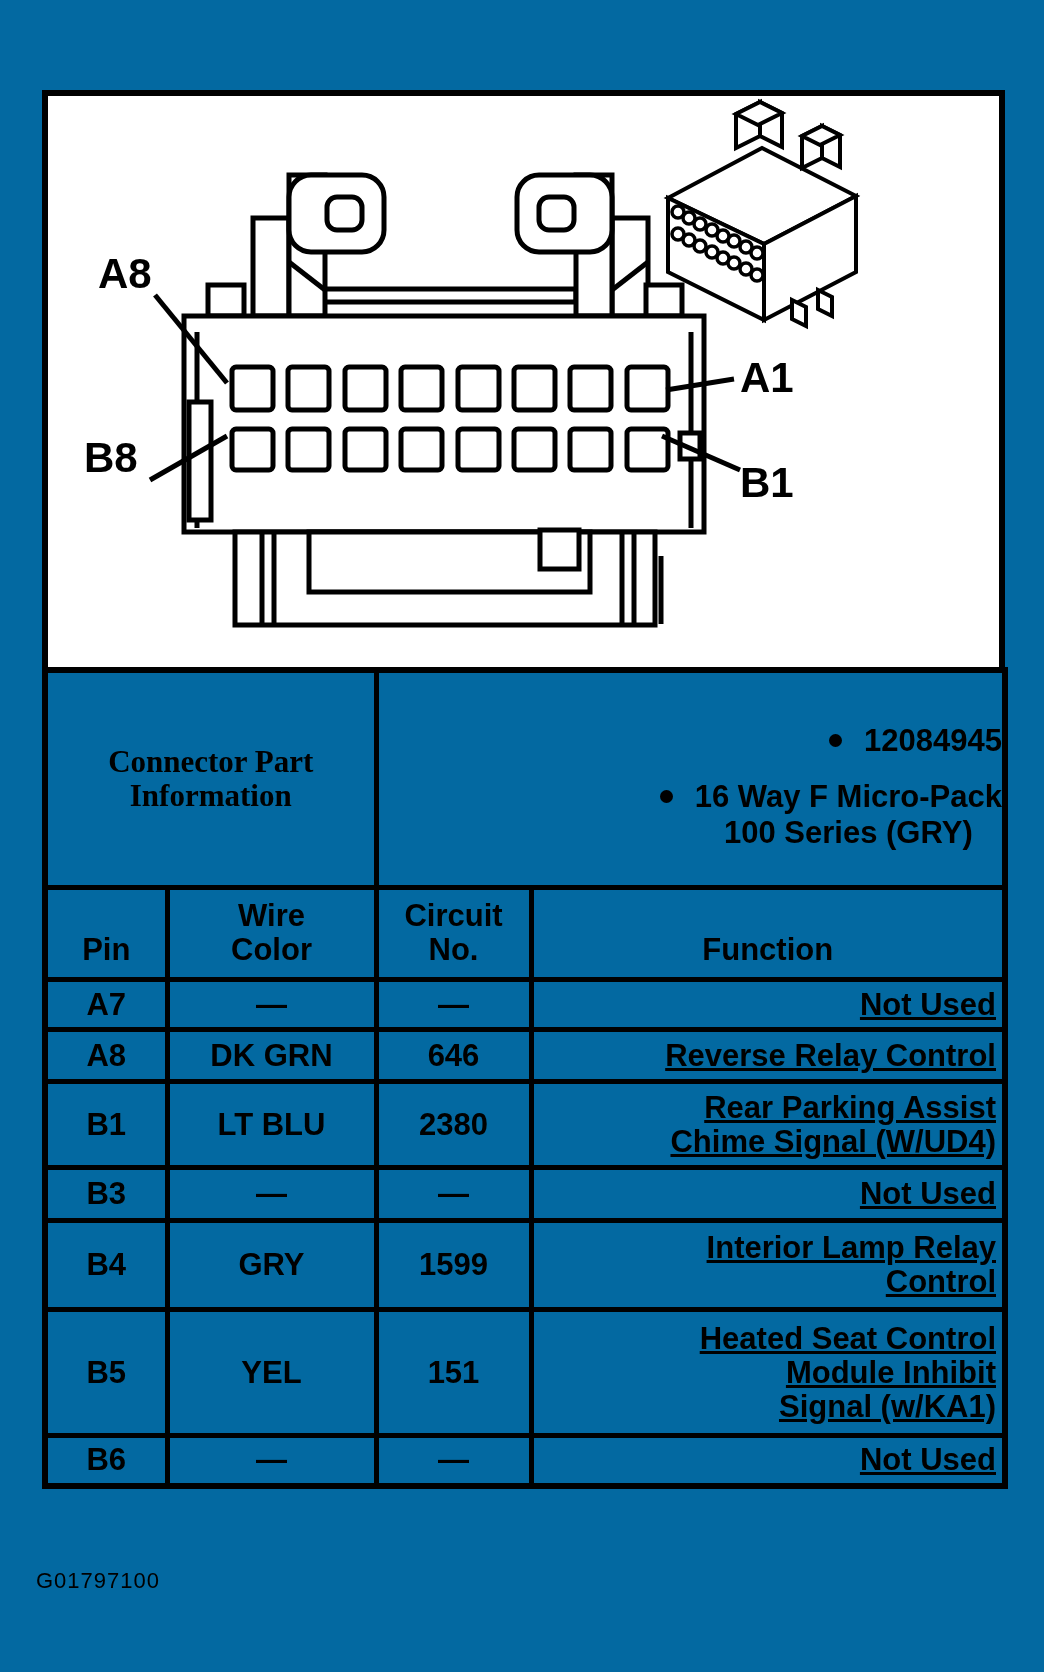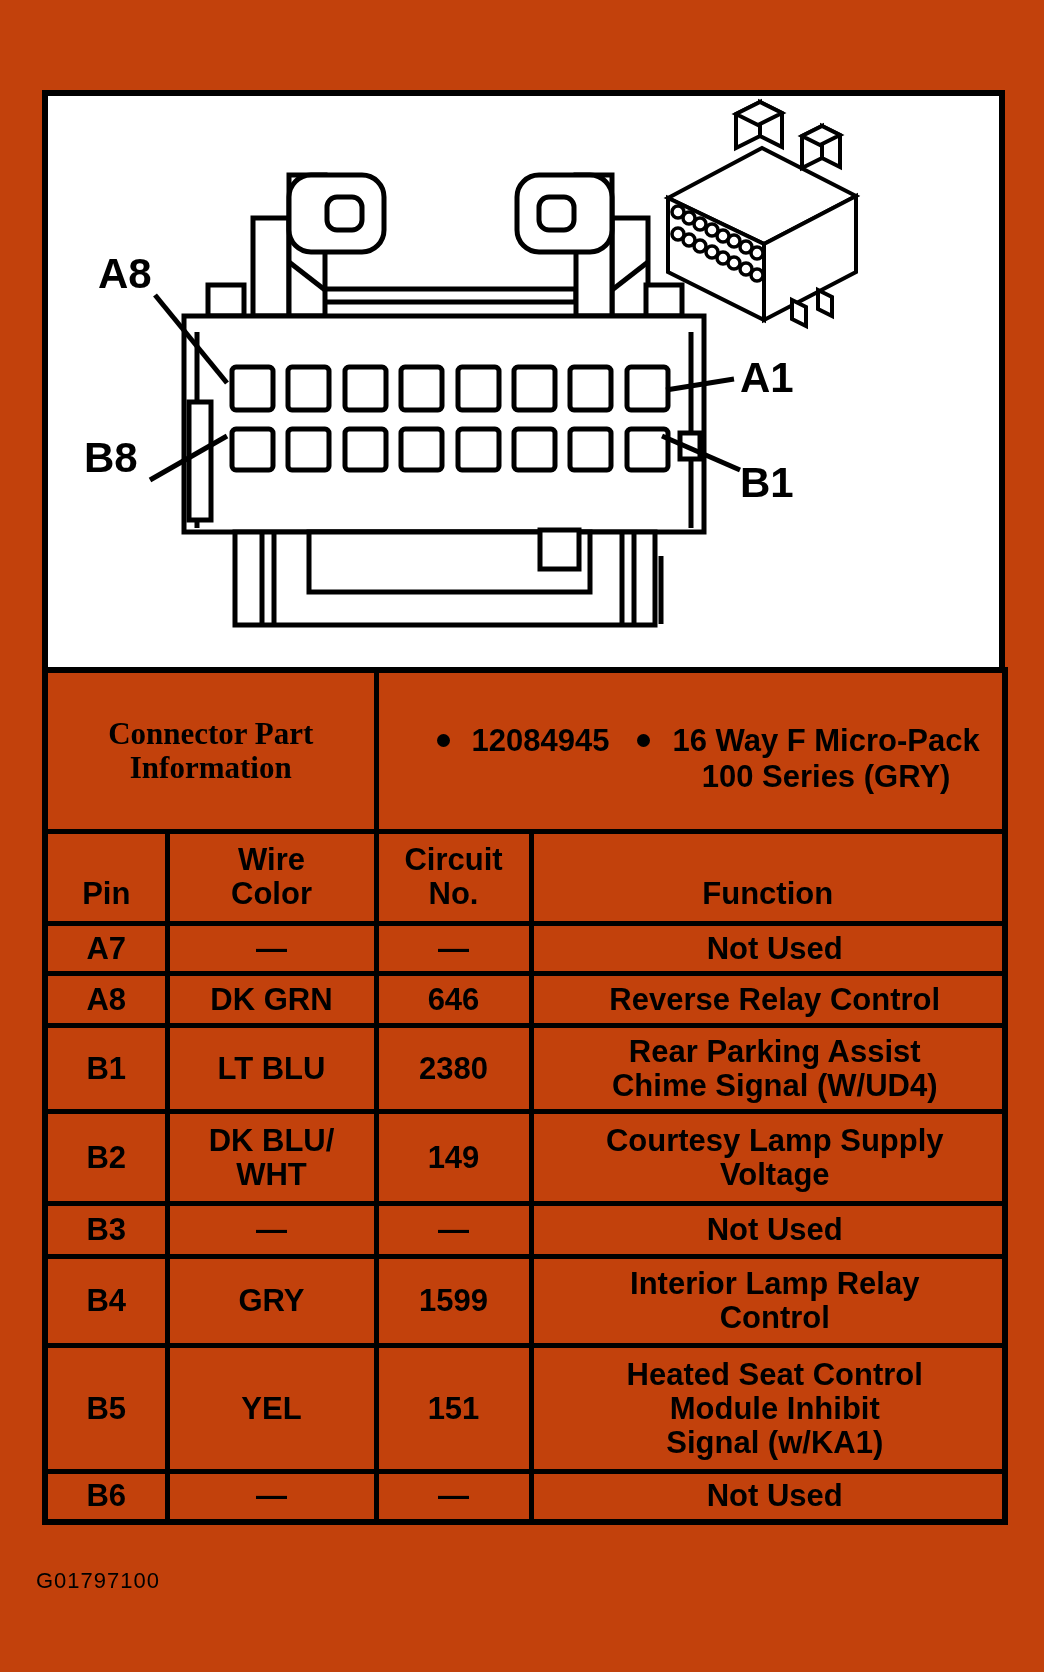--- a/index.html
+++ b/index.html
@@ -1,19 +1,19 @@
 <!DOCTYPE html>
 <html><head>
 <meta charset="utf-8">
 <style>
   html,body{margin:0;padding:0;background:#ffffff;}
   #page{
     position:relative;
     width:1044px;height:1672px;
-    background:#c2410c;
+    background:#0369a1;
     font-family:"Liberation Sans",sans-serif;
     color:#000;
     overflow:hidden;
   }
   #diagram-svg{position:absolute;left:0;top:0;}
   .iso{stroke:#000;stroke-width:4;fill:#fff;}
   .ln{stroke:#000;stroke-width:5;fill:none;}
   .shape{stroke:#000;stroke-width:5;fill:#fff;}
   .pinlabel{font-family:"Liberation Sans",sans-serif;font-weight:bold;font-size:42px;fill:#000;}
 
@@ -28,25 +28,25 @@
     font-weight:bold;
     font-size:31px;
     line-height:34px;
     vertical-align:middle;
     text-align:center;
     white-space:pre-line;
     padding:0;
     overflow:hidden;
   }
   #pin-table{border:6px solid #000;}
-  #pin-table td.fn{text-align:center;padding-left:20px;padding-right:6px;}
+  #pin-table td.fn{text-align:right;padding-left:20px;padding-right:6px;text-decoration:underline;}
   #pin-table tr.hdr td{vertical-align:bottom;padding-bottom:10px;text-align:center;}
   td.info-title{font-size:31px;line-height:37px;font-family:Liberation Serif, serif;}
   td.bullets-cell{vertical-align:top;text-align:left;}
-  .bullet-list{display:flex;flex-direction:row;gap:28px;padding:16px 0 0 58px;}
+  .bullet-list{display:flex;flex-direction:column;gap:20px;padding:16px 0 0 58px;align-items:flex-end;}
   .bullet-item{display:flex;}
   .bullet-dot{
     flex:0 0 auto;width:13px;height:13px;border-radius:50%;
     background:#000;margin:11px 22px 0 0;
   }
   .bullet-text{white-space:pre-line;font-weight:bold;font-size:31px;line-height:36px;}
   #figure-id{
     position:absolute;left:36px;top:1568px;
     font-size:22px;letter-spacing:1px;
     font-weight:normal;
@@ -216,28 +216,20 @@
       <td>646</td>
       <td class="fn">Reverse Relay Control</td>
     </tr>
     <tr style="height:86px">
       <td>B1</td>
       <td>LT BLU</td>
       <td>2380</td>
       <td class="fn">Rear Parking Assist
 Chime Signal (W/UD4)</td>
     </tr>
-    <tr style="height:92px">
-      <td>B2</td>
-      <td>DK BLU/
-WHT</td>
-      <td>149</td>
-      <td class="fn">Courtesy Lamp Supply
-Voltage</td>
-    </tr>
     <tr style="height:53px">
       <td>B3</td>
       <td>—</td>
       <td>—</td>
       <td class="fn">Not Used</td>
     </tr>
     <tr style="height:89px">
       <td>B4</td>
       <td>GRY</td>
       <td>1599</td>

